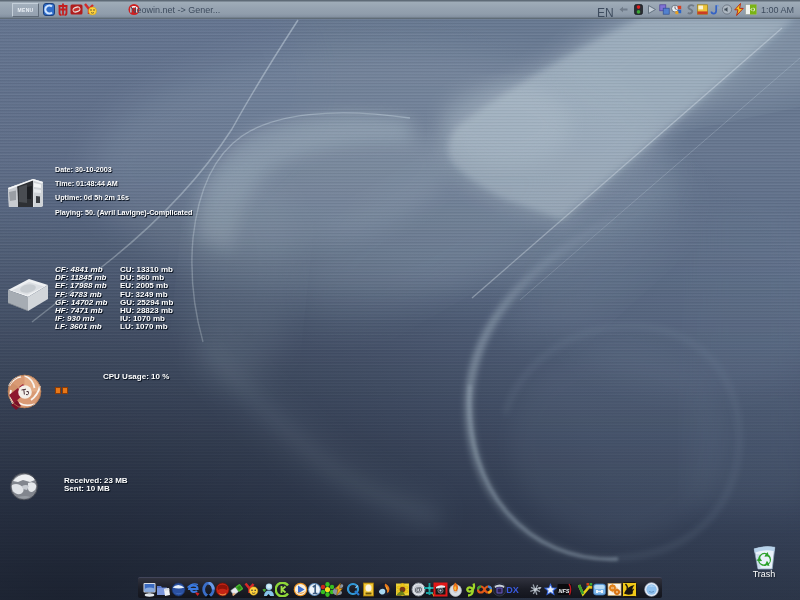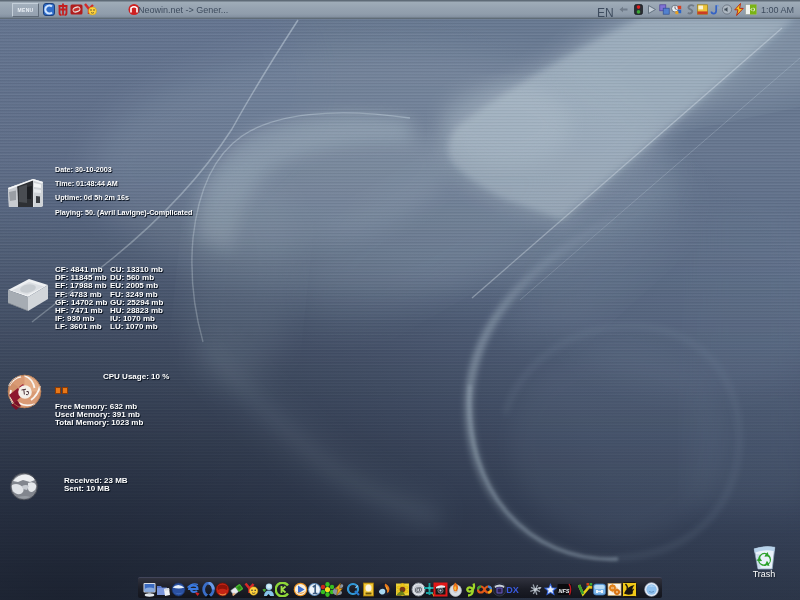--- a/index.html
+++ b/index.html
@@ -122,21 +122,21 @@
   <circle cx="8.5" cy="8" r="4" fill="#ffd23e" stroke="#c89a10" stroke-width="0.5"></circle>
   <circle cx="7" cy="7" r="0.7" fill="#333"></circle>
       <circle cx="10" cy="7" r="0.7" fill="#333"></circle>
   <path d="M7,9.6 Q8.5,10.6 10,9.6" stroke="#333" stroke-width="0.7" fill="none"></path>
 </svg>
 
 <svg class="ql" style="left:128px" width="12" height="13" viewBox="0 0 12 13">
   <circle cx="6" cy="6.5" r="5.5" fill="#cf2020"></circle>
   <path d="M3,9.5 L3,5 Q6,2.5 9,5 L9,9.5" stroke="#fff" stroke-width="1.6" fill="none"></path>
 </svg>
-<span class="bartxt" style="left:138px;">Neowin.net -&gt; Gener...</span>
+<span class="bartxt" style="left:130px;">Neowin.net -&gt; Gener...</span>
 <span class="bartxt" style="left:597px;font-size:12px;top:6px;">EN</span>
 <svg class="tray" style="left:619px;top:6px" width="9" height="7" viewBox="0 0 9 7">
       <path d="M0.5,3.5 L4,0.8 L4,2.4 L8.5,2.4 L8.5,4.6 L4,4.6 L4,6.2 Z" fill="#6f7b89"></path>
     </svg>
 
 <svg class="tray" style="left:634px;top:4px" width="9" height="11" viewBox="0 0 9 11">
   <rect x="0.5" y="0.5" width="8" height="10" rx="1.8" fill="#2a2d33" stroke="#16181c" stroke-width="0.7"></rect>
   <circle cx="4.5" cy="3.1" r="1.8" fill="#e02020"></circle>
   <circle cx="4.5" cy="7.9" r="1.8" fill="#3aa836"></circle>
 </svg>
@@ -229,43 +229,40 @@
   <path d="M12,14 Q16,12 19,14 L17,18 L13,17 Z" fill="#c8ccd2"></path>
   <path d="M8,25 Q14,28 20,25 Q16,23 8,25" fill="#989da4"></path>
   <circle cx="14" cy="14.5" r="13.4" fill="none" stroke="#3a3e46" stroke-width="0.8"></circle>
 </svg>
 
 <div class="w w14" style="left:55px;top:163px;transform:scaleX(0.9);transform-origin:0 0;">Date: 30-10-2003
 Time: 01:48:44 AM
 Uptime: 0d 5h 2m 16s
 Playing: 50. (Avril Lavigne)-Complicated</div>
 
-<div class="w" style="left:55px;top:266px;">CF: 4841 mb
+<div class="w" style="left:55px;top:266px;font-style:italic;">CF: 4841 mb
 DF: 11845 mb
 EF: 17988 mb
 FF: 4783 mb
 GF: 14702 mb
 HF: 7471 mb
 IF: 930 mb
 LF: 3601 mb</div>
-<div class="w" style="left:110px;top:266px;">CU: 13310 mb
+<div class="w" style="left:120px;top:266px;">CU: 13310 mb
 DU: 560 mb
 EU: 2005 mb
 FU: 3249 mb
 GU: 25294 mb
 HU: 28823 mb
 IU: 1070 mb
 LU: 1070 mb</div>
 
 <div class="w" style="left:55px;top:373px;margin-left:48px;">CPU Usage: 10 %</div>
 <div class="abs" style="left:55px;top:387px;width:6px;height:7px;background:#e87818;border:1px solid #8a3c08;box-sizing:border-box;"></div>
 <div class="abs" style="left:62px;top:387px;width:6px;height:7px;background:#e87818;border:1px solid #8a3c08;box-sizing:border-box;"></div>
-<div class="w" style="left:55px;top:403px;">Free Memory: 632 mb
-Used Memory: 391 mb
-Total Memory: 1023 mb</div>
 
 <div class="w" style="left:64px;top:477px;">Received: 23 MB
 Sent: 10 MB</div>
 
 <div id="dock"></div>
 <svg class="dk" style="left:141.5px" width="15" height="15" viewBox="0 0 15 15">
       <rect x="1.5" y="1" width="12" height="9.5" rx="1" fill="#d8dde4"></rect>
       <rect x="2.5" y="2" width="10" height="7.5" fill="#3a6ac0"></rect>
       <path d="M2.5,7 Q7,4.5 12.5,6.5 L12.5,9.5 L2.5,9.5 Z" fill="#88aade"></path>
       <ellipse cx="7.5" cy="13" rx="4.8" ry="1.7" fill="#e4e8ee"></ellipse>

